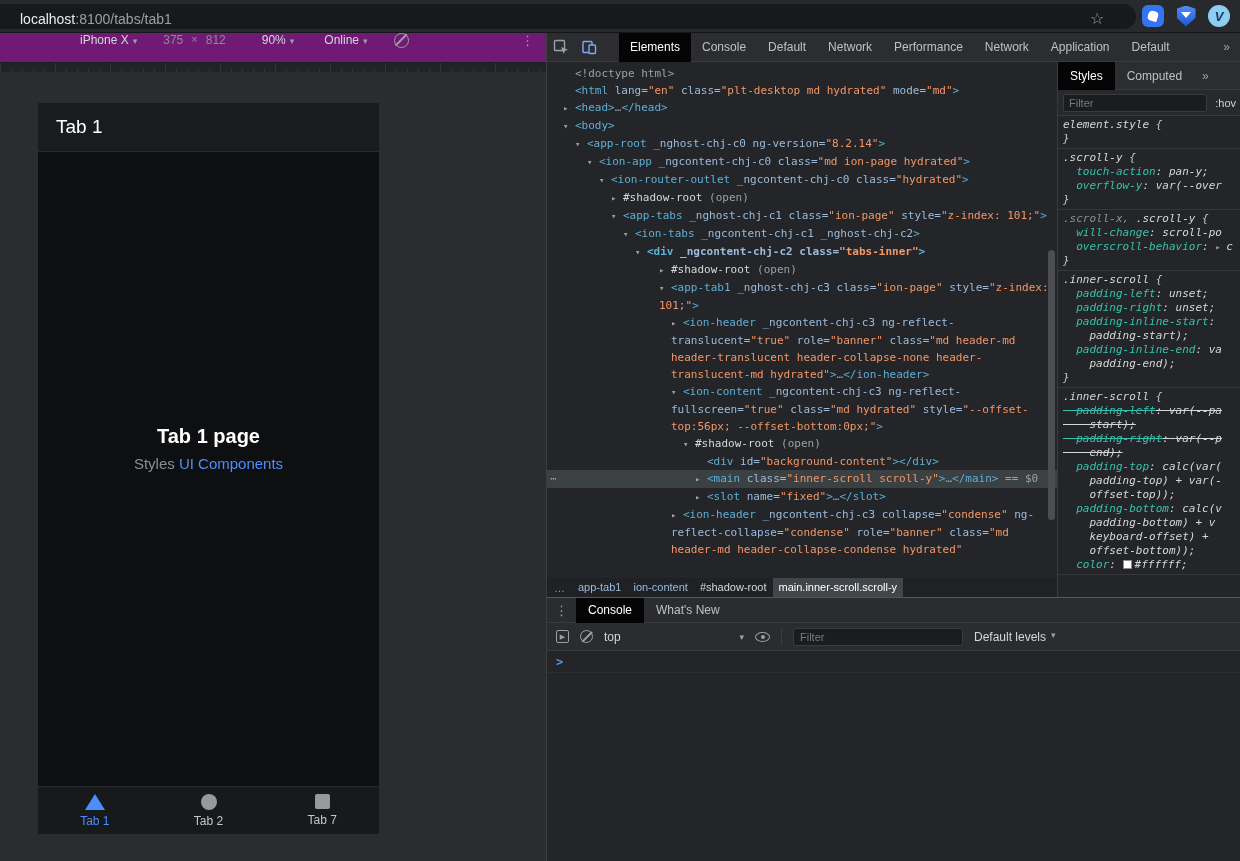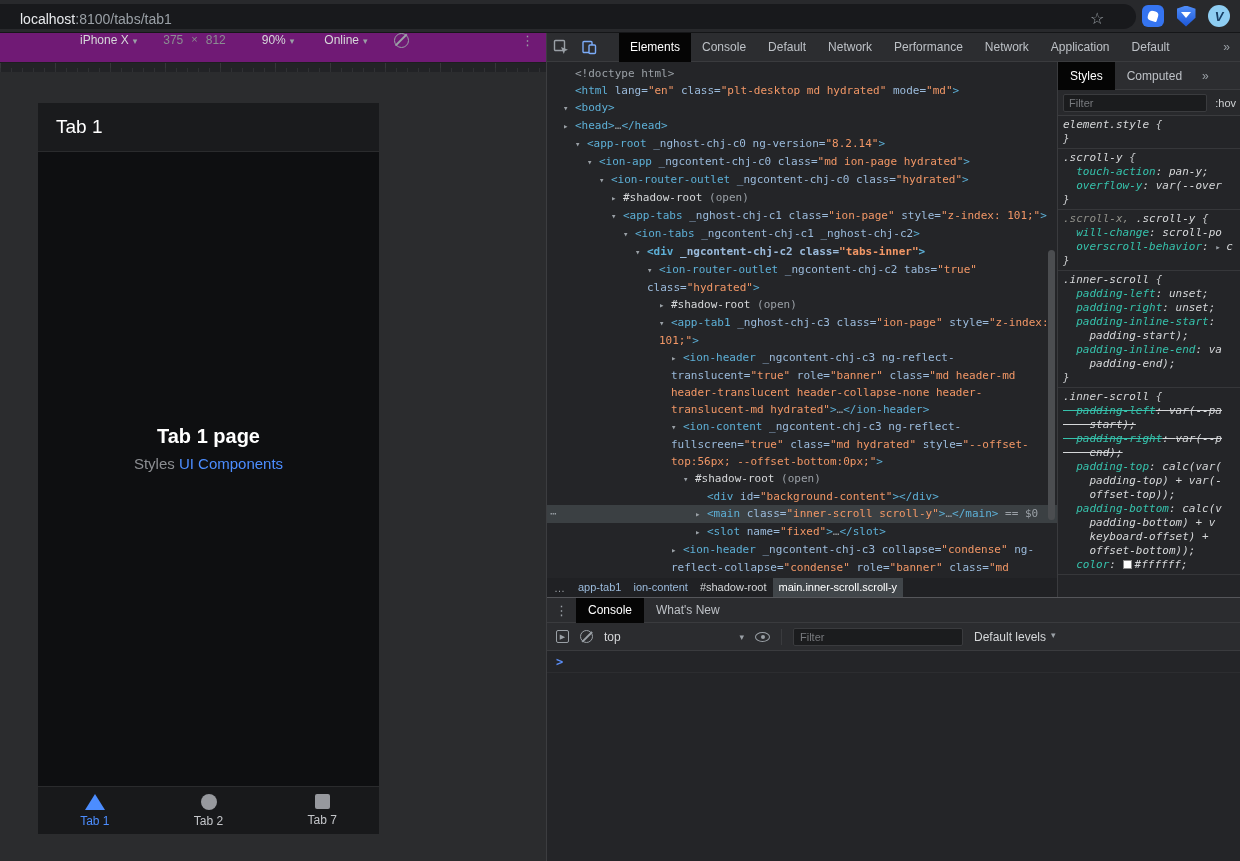--- a/index.html
+++ b/index.html
@@ -199,30 +199,29 @@
           <div class="dt-tab">Default</div>
         </div>
       <span class="dt-more">»</span>
     </div>
 
     <div class="dt-main">
       <div class="elements-col">
         <div class="tree" id="tree">
             <div class="trow" style="padding-left: 16px;"><span class="tw"></span><span class="tk-p">&lt;!doctype html&gt;</span></div>
             <div class="trow" style="padding-left: 16px;"><span class="tw"></span><span class="tk-t">&lt;html</span><span class="tk-a"> lang=</span><span class="tk-v">"en"</span><span class="tk-a"> class=</span><span class="tk-v">"plt-desktop md hydrated"</span><span class="tk-a"> mode=</span><span class="tk-v">"md"</span><span class="tk-t">&gt;</span></div>
+            <div class="trow" style="padding-left: 16px;"><span class="tw">▸</span><span class="tk-t">&lt;head&gt;</span><span class="tk-p">…</span><span class="tk-t">&lt;/head&gt;</span></div>
             <div class="trow" style="padding-left: 16px;"><span class="tw">▾</span><span class="tk-t">&lt;body&gt;</span></div>
-            <div class="trow" style="padding-left: 16px;"><span class="tw">▸</span><span class="tk-t">&lt;head&gt;</span><span class="tk-p">…</span><span class="tk-t">&lt;/head&gt;</span></div>
             <div class="trow" style="padding-left: 28px;"><span class="tw">▾</span><span class="tk-t">&lt;app-root</span><span class="tk-a"> _nghost-chj-c0</span><span class="tk-a"> ng-version=</span><span class="tk-v">"8.2.14"</span><span class="tk-t">&gt;</span></div>
             <div class="trow" style="padding-left: 40px;"><span class="tw">▾</span><span class="tk-t">&lt;ion-app</span><span class="tk-a"> _ngcontent-chj-c0</span><span class="tk-a"> class=</span><span class="tk-v">"md ion-page hydrated"</span><span class="tk-t">&gt;</span></div>
             <div class="trow" style="padding-left: 52px;"><span class="tw">▾</span><span class="tk-t">&lt;ion-router-outlet</span><span class="tk-a"> _ngcontent-chj-c0</span><span class="tk-a"> class=</span><span class="tk-v">"hydrated"</span><span class="tk-t">&gt;</span></div>
             <div class="trow" style="padding-left: 64px;"><span class="tw">▸</span><span class="tk-s">#shadow-root</span><span class="tk-p"> (open)</span></div>
             <div class="trow" style="padding-left: 64px;"><span class="tw">▾</span><span class="tk-t">&lt;app-tabs</span><span class="tk-a"> _nghost-chj-c1</span><span class="tk-a"> class=</span><span class="tk-v">"ion-page"</span><span class="tk-a"> style=</span><span class="tk-v">"z-index: 101;"</span><span class="tk-t">&gt;</span></div>
             <div class="trow" style="padding-left: 76px;"><span class="tw">▾</span><span class="tk-t">&lt;ion-tabs</span><span class="tk-a"> _ngcontent-chj-c1 _nghost-chj-c2</span><span class="tk-t">&gt;</span></div>
             <div class="trow" style="padding-left: 88px; font-weight: bold;"><span class="tw">▾</span><span class="tk-t">&lt;div</span><span class="tk-a"> _ngcontent-chj-c2</span><span class="tk-a"> class=</span><span class="tk-v">"tabs-inner"</span><span class="tk-t">&gt;</span></div>
-            <div class="trow" style="padding-left: 100px;"><span class="tw">▾</span><span class="tk-t">&lt;ion-router-outlet</span><span class="tk-a"> _ngcontent-chj-c2</span><span class="tk-a"> tabs=</span><span class="tk-v">"true"</span><span class="tk-a"> class=</span><span class="tk-v">"hydrated"</span><span class="tk-t">&gt;</span></div>
             <div class="trow" style="padding-left: 112px;"><span class="tw">▸</span><span class="tk-s">#shadow-root</span><span class="tk-p"> (open)</span></div>
             <div class="trow" style="padding-left: 112px;"><span class="tw">▾</span><span class="tk-t">&lt;app-tab1</span><span class="tk-a"> _nghost-chj-c3</span><span class="tk-a"> class=</span><span class="tk-v">"ion-page"</span><span class="tk-a"> style=</span><span class="tk-v">"z-index: 101;"</span><span class="tk-t">&gt;</span></div>
             <div class="trow" style="padding-left: 124px;"><span class="tw">▸</span><span class="tk-t">&lt;ion-header</span><span class="tk-a"> _ngcontent-chj-c3</span><span class="tk-a"> ng-reflect-translucent=</span><span class="tk-v">"true"</span><span class="tk-a"> role=</span><span class="tk-v">"banner"</span><span class="tk-a"> class=</span><span class="tk-v">"md header-md header-translucent header-collapse-none header-translucent-md hydrated"</span><span class="tk-t">&gt;</span><span class="tk-p">…</span><span class="tk-t">&lt;/ion-header&gt;</span></div>
             <div class="trow" style="padding-left: 124px;"><span class="tw">▾</span><span class="tk-t">&lt;ion-content</span><span class="tk-a"> _ngcontent-chj-c3</span><span class="tk-a"> ng-reflect-fullscreen=</span><span class="tk-v">"true"</span><span class="tk-a"> class=</span><span class="tk-v">"md hydrated"</span><span class="tk-a"> style=</span><span class="tk-v">"--offset-top:56px; --offset-bottom:0px;"</span><span class="tk-t">&gt;</span></div>
             <div class="trow" style="padding-left: 136px;"><span class="tw">▾</span><span class="tk-s">#shadow-root</span><span class="tk-p"> (open)</span></div>
             <div class="trow" style="padding-left: 148px;"><span class="tw"></span><span class="tk-t">&lt;div</span><span class="tk-a"> id=</span><span class="tk-v">"background-content"</span><span class="tk-t">&gt;&lt;/div&gt;</span></div>
             <div class="trow selected" style="padding-left: 148px;"><span class="gutter">⋯</span><span class="tw">▸</span><span class="tk-t">&lt;main</span><span class="tk-a"> class=</span><span class="tk-v">"inner-scroll scroll-y"</span><span class="tk-t">&gt;</span><span class="tk-p">…</span><span class="tk-t">&lt;/main&gt;</span><span class="tk-m"> == $0</span></div>
             <div class="trow" style="padding-left: 148px;"><span class="tw">▸</span><span class="tk-t">&lt;slot</span><span class="tk-a"> name=</span><span class="tk-v">"fixed"</span><span class="tk-t">&gt;</span><span class="tk-p">…</span><span class="tk-t">&lt;/slot&gt;</span></div>
             <div class="trow" style="padding-left: 124px;"><span class="tw">▸</span><span class="tk-t">&lt;ion-header</span><span class="tk-a"> _ngcontent-chj-c3</span><span class="tk-a"> collapse=</span><span class="tk-v">"condense"</span><span class="tk-a"> ng-reflect-collapse=</span><span class="tk-v">"condense"</span><span class="tk-a"> role=</span><span class="tk-v">"banner"</span><span class="tk-a"> class=</span><span class="tk-v">"md header-md header-collapse-condense hydrated"</span></div>
           </div>

